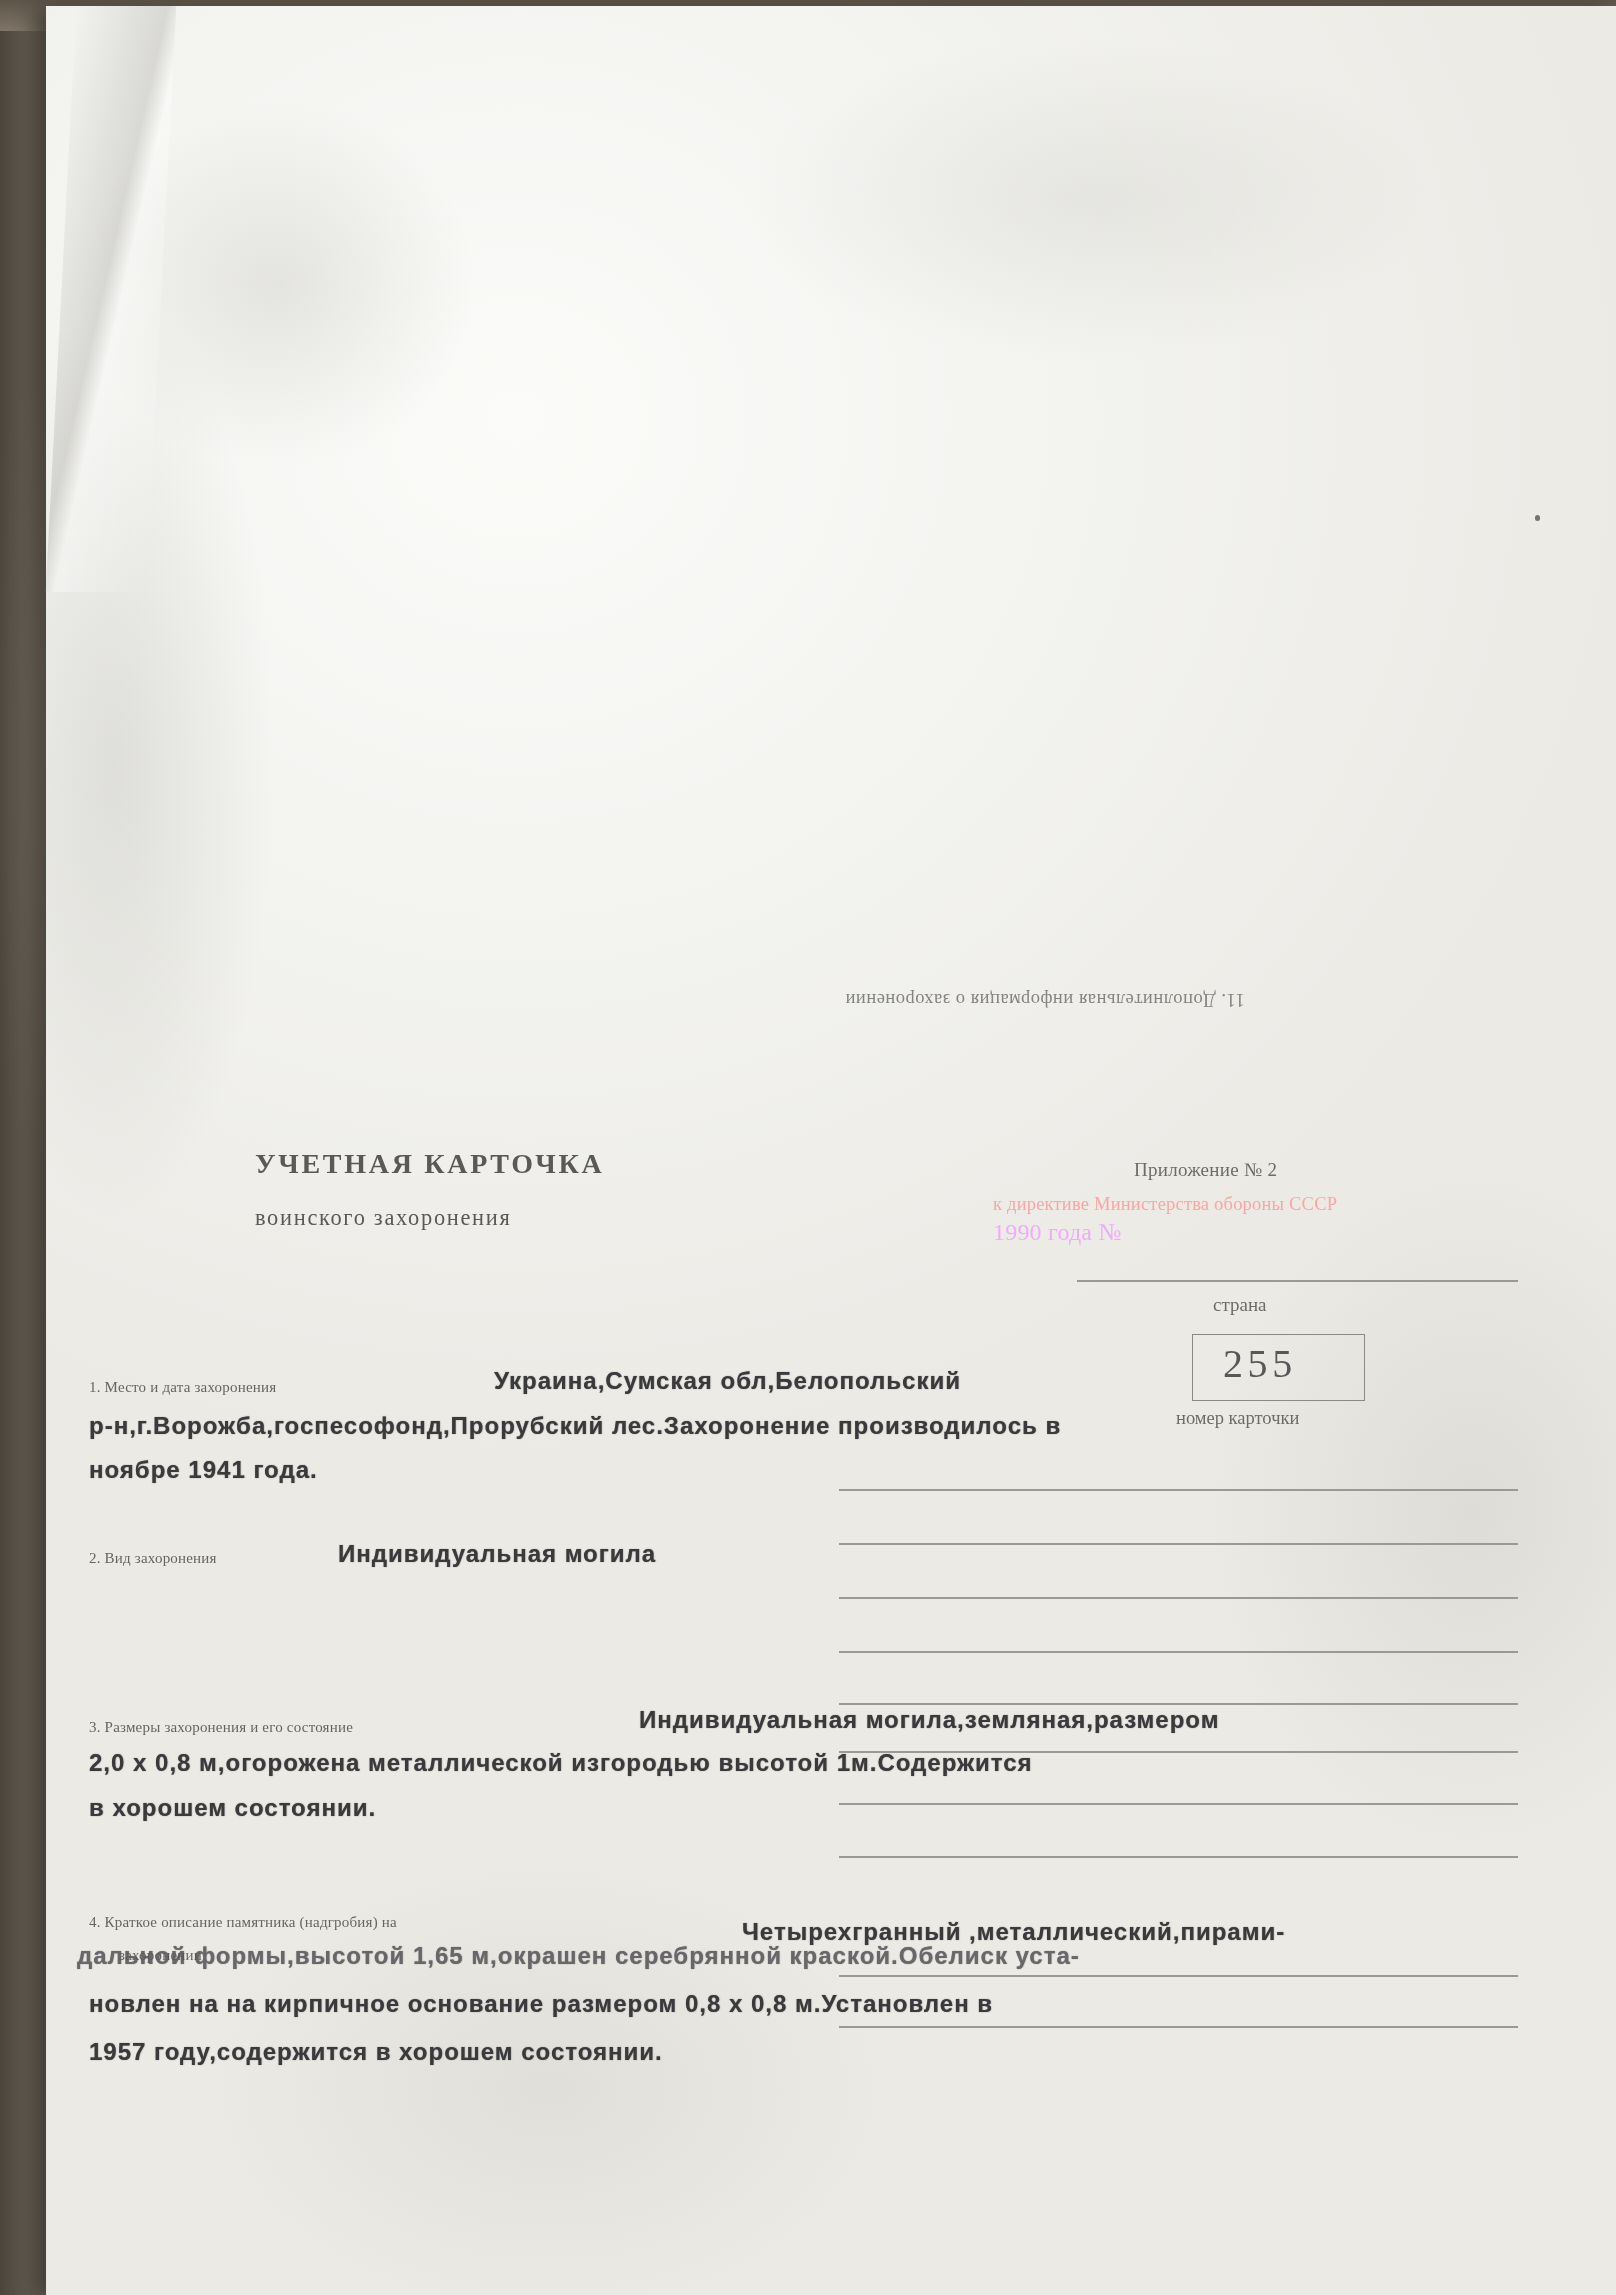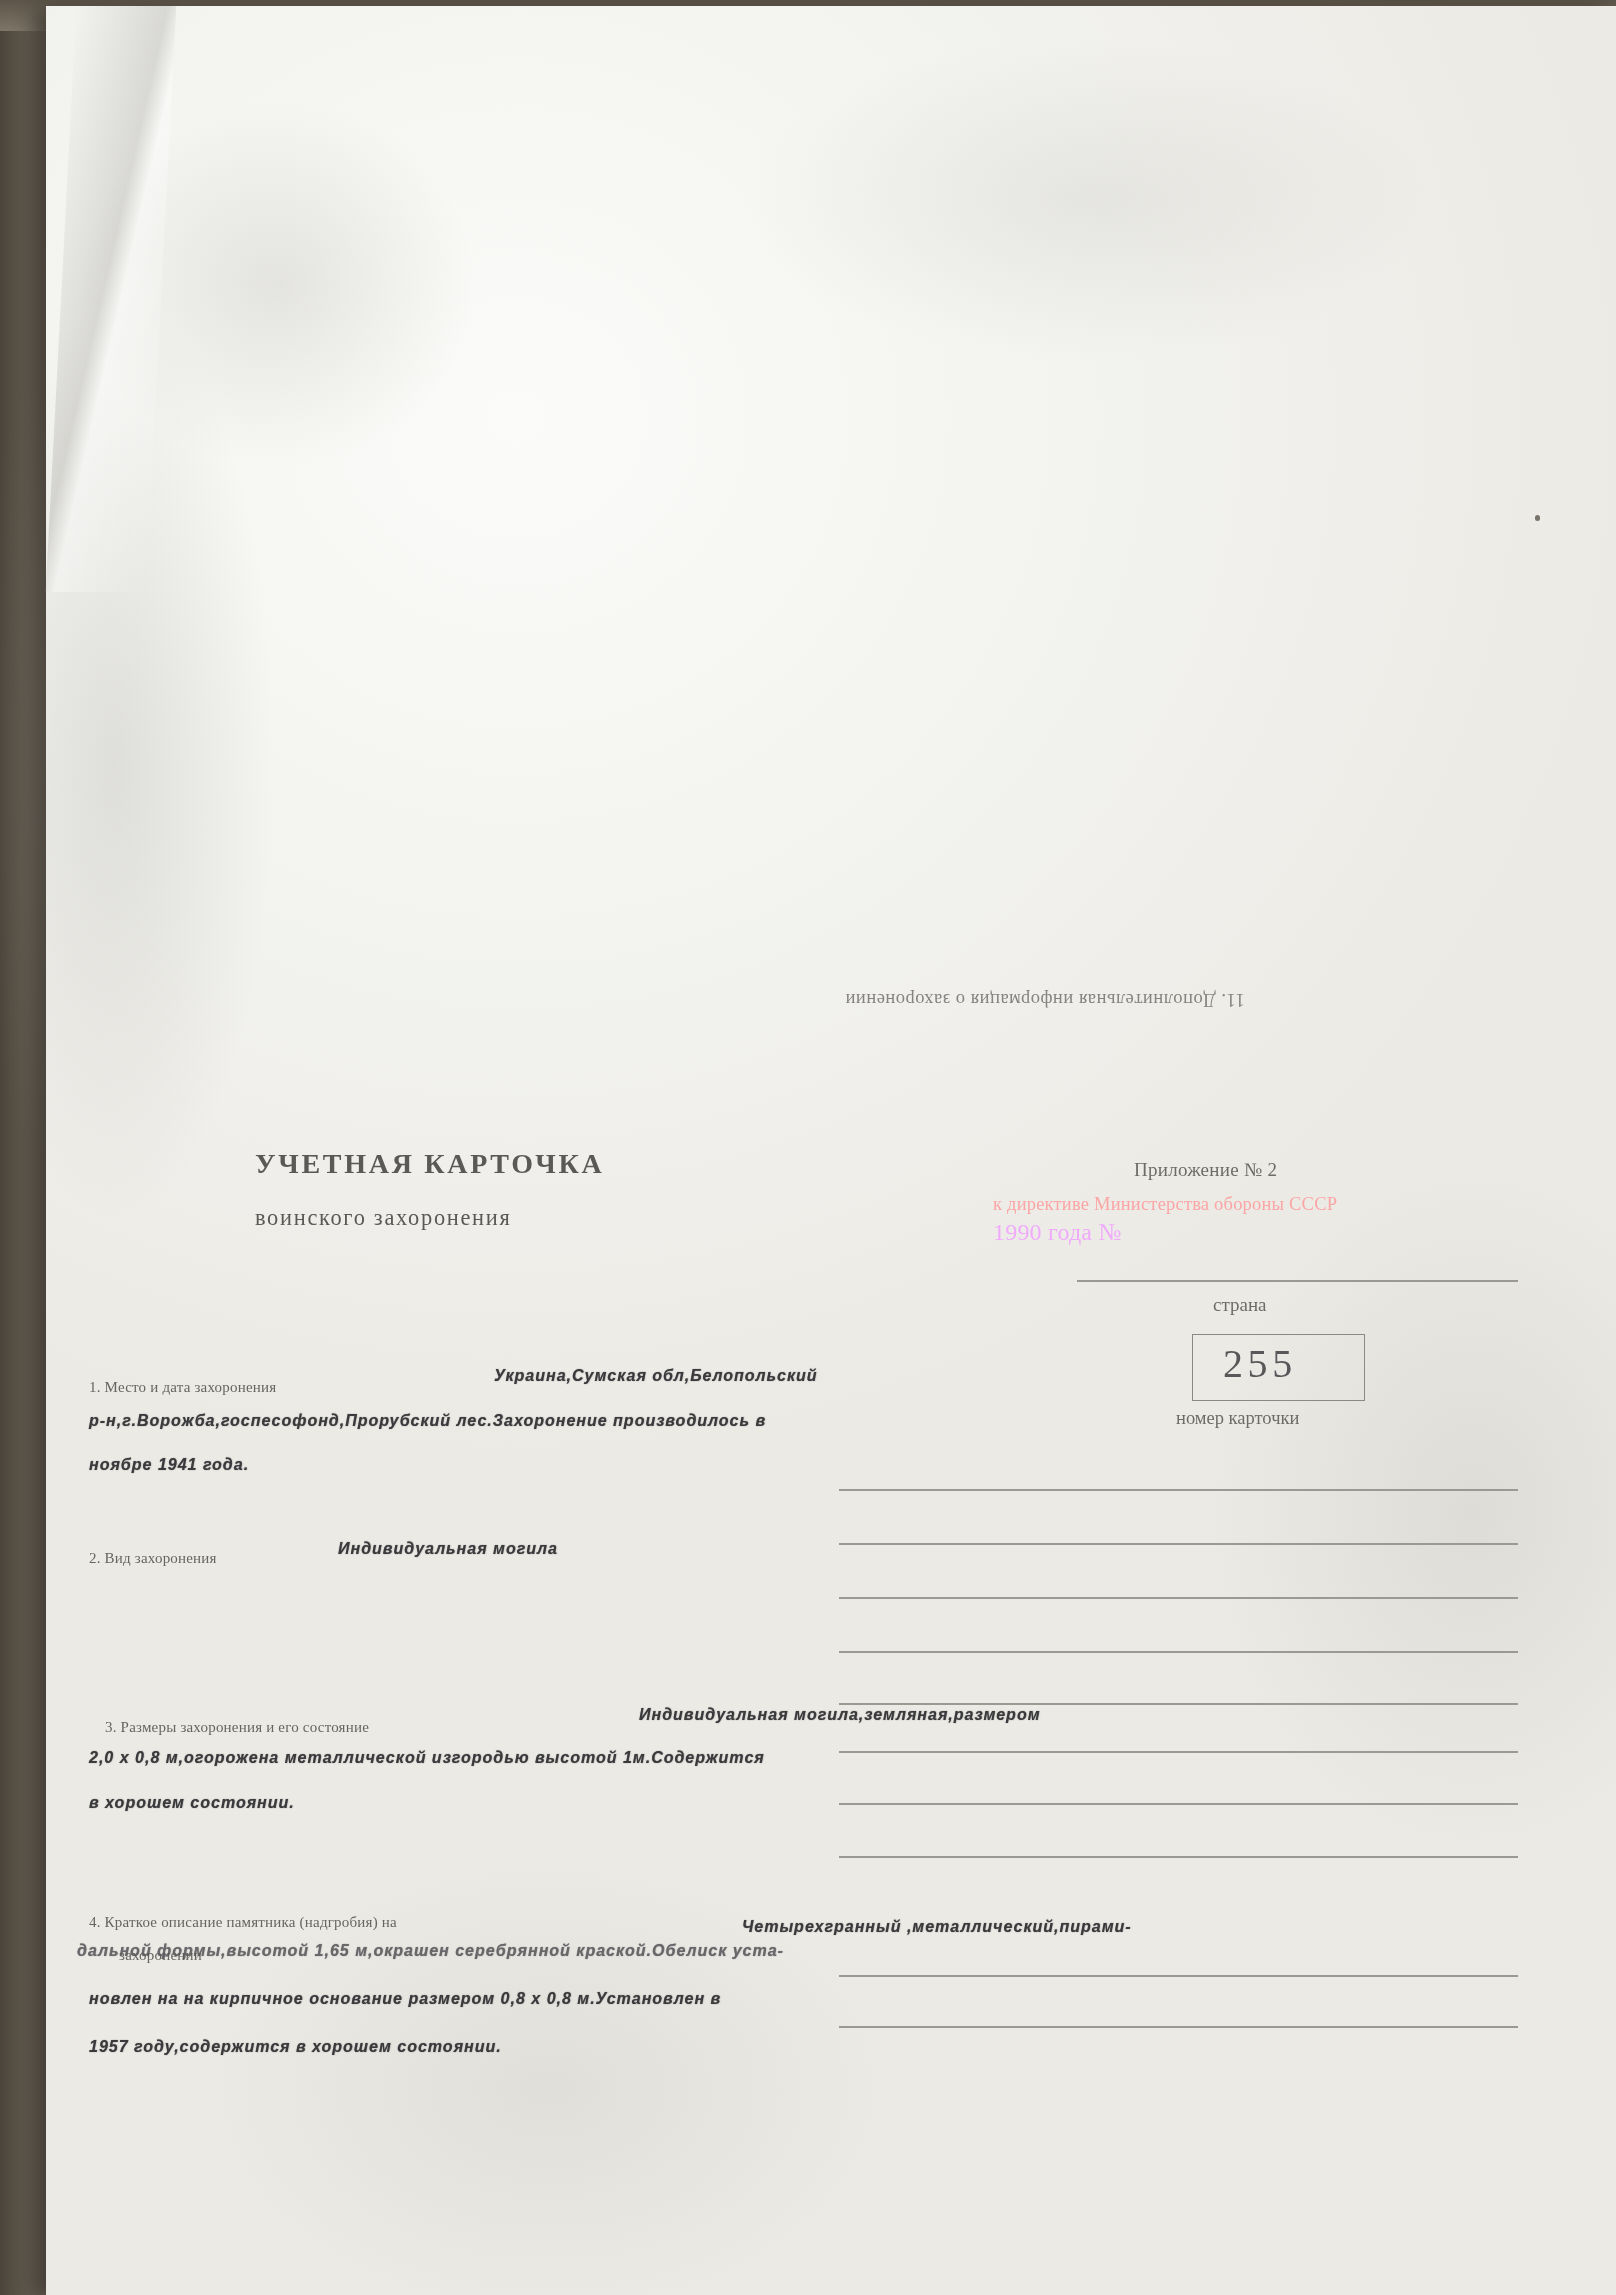--- a/index.html
+++ b/index.html
@@ -164,42 +164,41 @@
 
   .q {
     position: absolute;
     font-size: 15px;
     color: #67655f;
     letter-spacing: 0.2px;
     white-space: nowrap;
   }
   .q1 { left: 89px; top: 1379px; }
   .q2 { left: 89px; top: 1550px; }
-  .q3 { left: 105px; top: 1719px; }
+  .q3 { left: 89px; top: 1719px; }
   .q4 { left: 89px; top: 1914px; }
   .q4b{ left: 89px; top: 1947px; margin-left: 30px; }
 
   
   .rule {
     position: absolute;
     height: 1.5px;
     background: #9b9994;
   }
 
   
   .typed {
     position: absolute;
     font-family: "Liberation Sans", sans-serif;
     font-weight: bold;
     color: #3a3a3c;
-    font-size: 16px;
+    font-size: 24px;
     letter-spacing: 1px;
     white-space: nowrap;
     text-shadow: 0 0 0.9px rgba(60,60,62,0.55), 0.5px 0.3px 1.2px rgba(90,90,92,0.35);
-    font-style: italic;
   }
   .t-faded { color: #56565a; opacity: .88; }
 </style>
 </head>
 <body>
 
 <div class="page">
   <div class="bg-left"></div>
   <div class="bg-top"></div>
 

